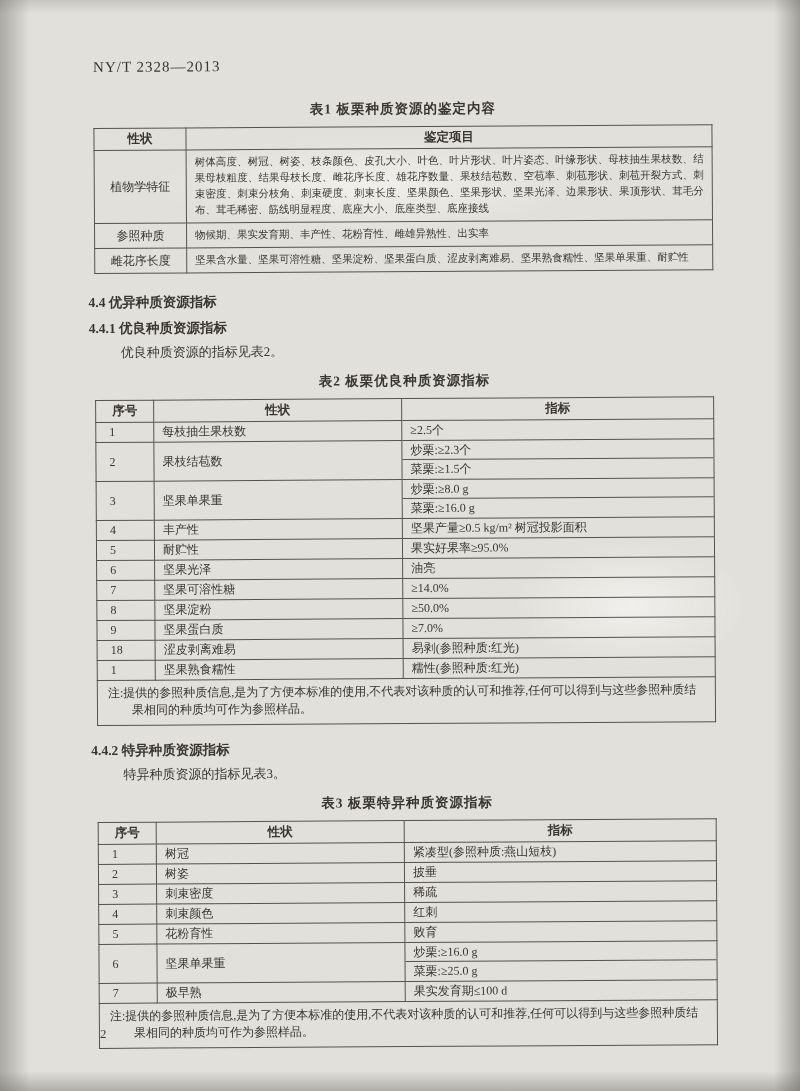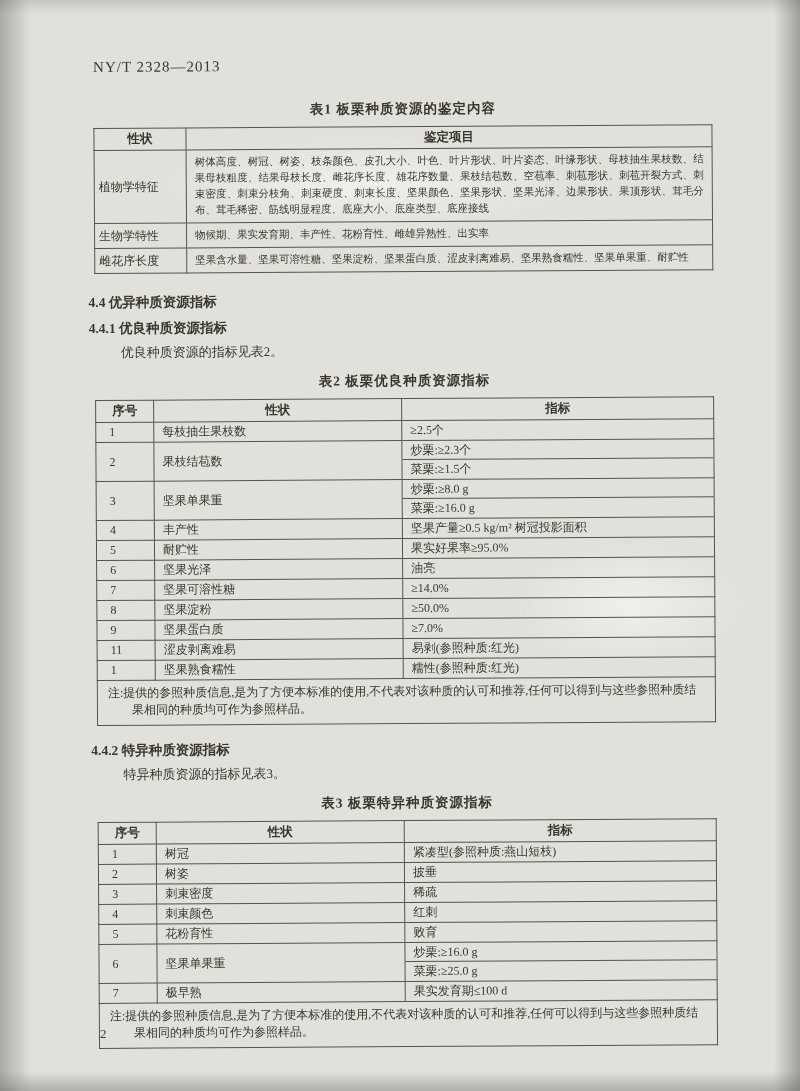--- a/index.html
+++ b/index.html
@@ -49,21 +49,21 @@
   .tbl th, .tbl td { border:1px solid #55534c; }
   .tbl th {
     font-weight:bold; text-align:center;
     height:22px; font-size:12.5px; padding:2px 4px;
   }
   .tbl td {
     height:19px; line-height:15px; font-size:12px;
     padding:2px 8px; vertical-align:middle; text-align:left;
   }
   .tbl1 .w-trait1 { width:92px; }
-  .tbl1 td.trait-c { text-align:left; padding:2px 4px; }
+  .tbl1 td.trait-c { text-align:center; padding:2px 4px; }
   .tbl1 td.items {
     font-size:10.5px; line-height:16px; padding:4px 8px;
     text-align:justify;
   }
   .w-no { width:58px; }
   .w-trait { width:248px; }
   td.no { padding-left:13px; }
   td.split { padding:0; }
   .ind-line { padding:2px 8px; height:19px; line-height:15px; }
   .ind-line:first-child { border-bottom:1px solid #55534c; }
@@ -109,21 +109,21 @@
         <th>性状</th>
         <th>鉴定项目</th>
       </tr>
     </thead>
     <tbody>
       <tr>
         <td class="trait-c">植物学特征</td>
         <td class="items">树体高度、树冠、树姿、枝条颜色、皮孔大小、叶色、叶片形状、叶片姿态、叶缘形状、母枝抽生果枝数、结果母枝粗度、结果母枝长度、雌花序长度、雄花序数量、果枝结苞数、空苞率、刺苞形状、刺苞开裂方式、刺束密度、刺束分枝角、刺束硬度、刺束长度、坚果颜色、坚果形状、坚果光泽、边果形状、果顶形状、茸毛分布、茸毛稀密、筋线明显程度、底座大小、底座类型、底座接线</td>
       </tr>
       <tr>
-        <td class="trait-c">生物学特性</td>
+        <td class="trait-c">参照种质</td>
         <td class="items">物候期、果实发育期、丰产性、花粉育性、雌雄异熟性、出实率</td>
       </tr>
       <tr>
         <td class="trait-c">雌花序长度</td>
         <td class="items">坚果含水量、坚果可溶性糖、坚果淀粉、坚果蛋白质、涩皮剥离难易、坚果熟食糯性、坚果单果重、耐贮性</td>
       </tr>
     </tbody>
   </table>
 
   <div class="sec-heading sec-44">4.4  优异种质资源指标</div>
@@ -191,21 +191,21 @@
         <td class="no">8</td>
         <td>坚果淀粉</td>
         <td>≥50.0%</td>
       </tr>
       <tr>
         <td class="no">9</td>
         <td>坚果蛋白质</td>
         <td>≥7.0%</td>
       </tr>
       <tr>
-        <td class="no">11</td>
+        <td class="no">18</td>
         <td>涩皮剥离难易</td>
         <td>易剥(参照种质:红光)</td>
       </tr>
       <tr>
         <td class="no">1</td>
         <td>坚果熟食糯性</td>
         <td>糯性(参照种质:红光)</td>
       </tr>
       <tr>
         <td class="note-cell" colspan="3">

